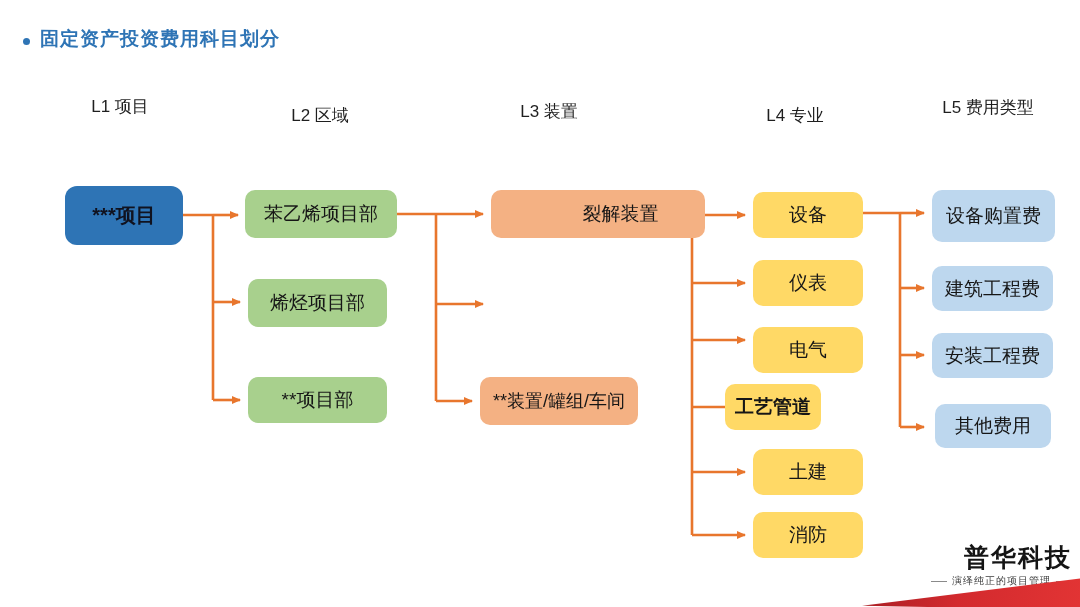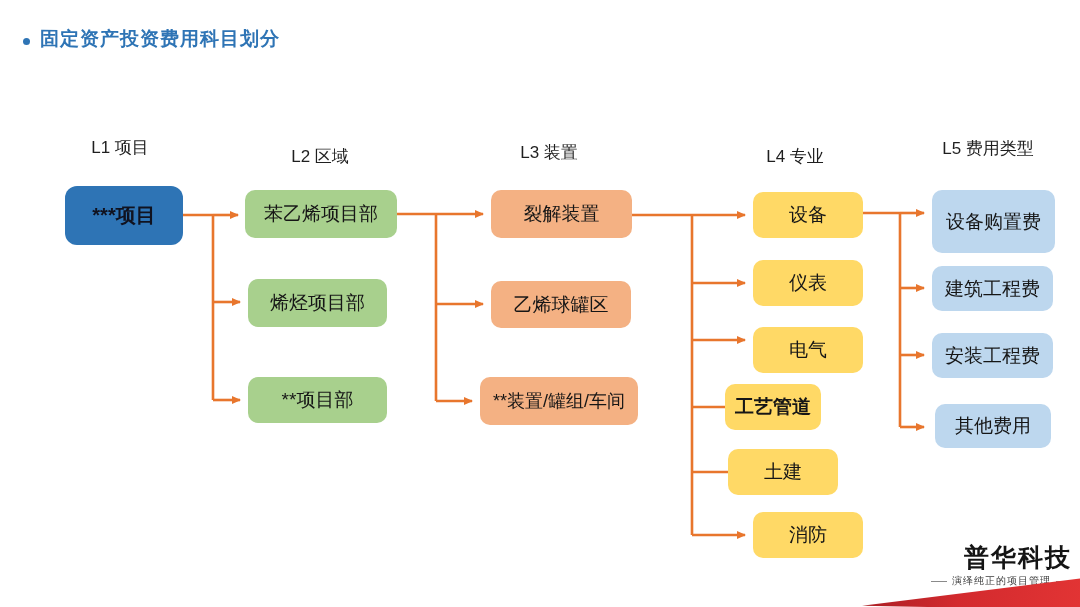--- a/index.html
+++ b/index.html
@@ -26,21 +26,20 @@
     color:var(--color-title,#2e74b5);
     letter-spacing:1px;
   }
   
   .col-header{
     position:absolute;
     width:140px;
     text-align:center;
     font-size:17px;font-weight:500;
     color:#1f1f1f;
-    margin-top:41px;
   }
   
   .node{
     position:absolute;
     display:flex;align-items:center;justify-content:center;
     border-radius:10px;
     font-size:19px;font-weight:500;
     color:#161616;
     white-space:nowrap;
   }
@@ -134,32 +133,31 @@
       <path d="M900,427 L924,427" marker-end="url(#arrowhead)"></path>
     </g>
   </svg>
 
   <div class="node l2" style="left:245px;top:190px;width:152px;height:48px;">苯乙烯项目部</div>
 
   <div class="node l1" style="left:65px;top:186px;width:118px;height:59px;">***项目</div>
   <div class="node l2" style="left:248px;top:279px;width:139px;height:48px;">烯烃项目部</div>
   <div class="node l2" style="left:248px;top:377px;width:139px;height:46px;">**项目部</div>
 
-  <div class="node l3" style="left:491px;top:190px;width:141px;height:48px;">裂解装置</div>
-  <div class="node l3" style="left:491px;top:281px;width:140px;height:47px;">乙烯球罐区</div>
+  <div class="node l3" style="left:491px;top:190px;width:169px;height:48px;padding-left:45px;">裂解装置</div>
   <div class="node l3 small-text" style="left:480px;top:377px;width:158px;height:48px;">**装置/罐组/车间</div>
 
   <div class="node l4" style="left:753px;top:192px;width:110px;height:46px;">设备</div>
   <div class="node l4" style="left:753px;top:260px;width:110px;height:46px;">仪表</div>
   <div class="node l4" style="left:753px;top:327px;width:110px;height:46px;">电气</div>
   <div class="node l4" style="left:725px;top:384px;width:96px;height:46px;font-weight:bold;">工艺管道</div>
-  <div class="node l4" style="left:728px;top:449px;width:110px;height:46px;">土建</div>
+  <div class="node l4" style="left:753px;top:449px;width:110px;height:46px;">土建</div>
   <div class="node l4" style="left:753px;top:512px;width:110px;height:46px;text-align:center;">消防</div>
 
-  <div class="node l5" style="left:932px;top:190px;width:123px;height:63px;">设备购置费</div>
+  <div class="node l5" style="left:932px;top:190px;width:123px;height:52px;">设备购置费</div>
   <div class="node l5" style="left:932px;top:266px;width:121px;height:45px;">建筑工程费</div>
   <div class="node l5" style="left:932px;top:333px;width:121px;height:45px;">安装工程费</div>
   <div class="node l5" style="left:935px;top:404px;width:116px;height:44px;">其他费用</div>
 
   <div class="logo-name">普华科技</div>
   <div class="logo-tagline">
     <span class="tagline-dash"></span>
     <span>演绎纯正的项目管理</span>
     <span class="tagline-dash"></span>
   </div>

